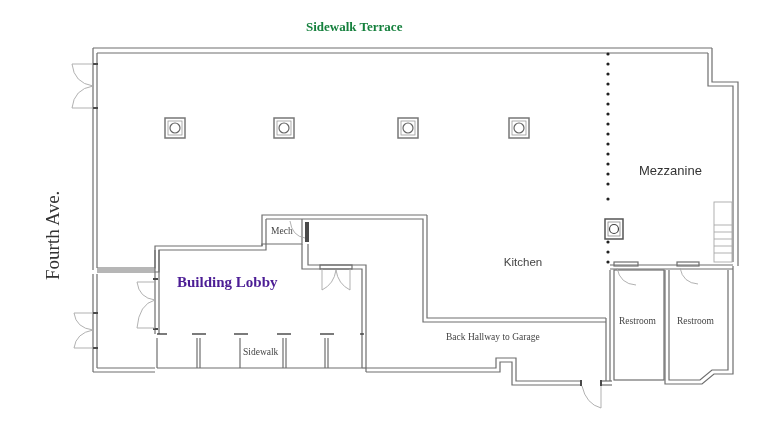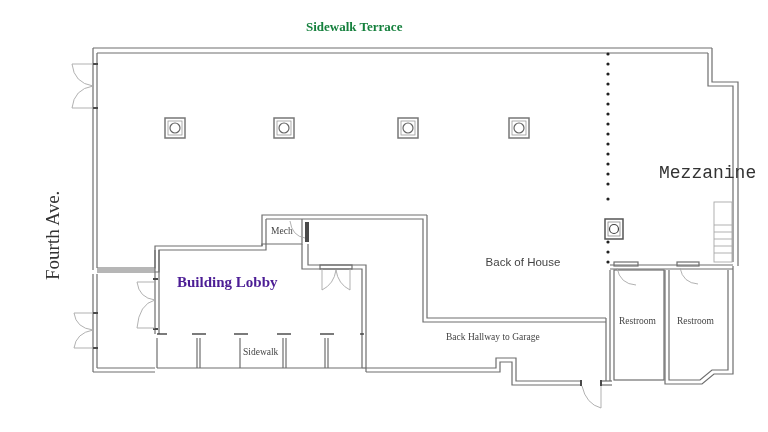--- a/index.html
+++ b/index.html
@@ -6,21 +6,21 @@
     body { width: 768px; height: 432px; overflow: hidden; position: relative; }
     #plan { position: absolute; left: 0; top: 0; width: 768px; height: 432px; }
     .wall { fill: none; stroke: #6e6e6e; stroke-width: 1.2; }
     .wall-dark { fill: none; stroke: #333333; stroke-width: 1.3; }
     .door { fill: none; stroke: #a8a8a8; stroke-width: 0.9; }
     .jamb { fill: #4a4a4a; }
     .label { position: absolute; color: #333; white-space: nowrap; }
     .lbl-title { font-family: "Liberation Serif", serif; font-weight: bold; font-size: 13px; color: #15803d; }
     .lbl-street { font-family: "Liberation Serif", serif; font-size: 19px; color: #333; transform: rotate(-90deg); transform-origin: left top; }
     .lbl-lobby { font-family: "Liberation Serif", serif; font-weight: bold; font-size: 15px; color: #4c1d95; }
-    .lbl-mezz { font-family: Liberation Mono, monospace; font-size: 18px; color: #333; margin-left: 20px; }
+    .lbl-mezz { font-family: Liberation Sans, sans-serif; font-size: 13px; color: #333; }
     .lbl-kitchen { font-family: "Liberation Sans", sans-serif; font-size: 11.5px; color: #444; text-align: center; line-height: 17px; }
     .lbl-small { font-family: "Liberation Serif", serif; font-size: 9.5px; color: #444; }
   </style>
 </head>
 <body>
 
 <svg id="plan" viewBox="0 0 768 432" xmlns="http://www.w3.org/2000/svg">
 
   <g>
 
@@ -181,20 +181,20 @@
       <rect x="608" y="222" width="12" height="14" fill="none" stroke="#888" stroke-width="0.8"></rect>
       <circle cx="614" cy="229" r="4.5" fill="none" stroke="#444" stroke-width="1.2"></circle>
     </g>
   </g>
 </svg>
 
 <div class="label lbl-title" style="left:306px; top:19px;">Sidewalk Terrace</div>
 <div class="label lbl-street" style="left:42px; top:280px;">Fourth Ave.</div>
 <div class="label lbl-mezz" style="left:639px; top:163px;">Mezzanine</div>
 <div class="label lbl-kitchen" style="left:478px; top:254px; width:90px;">
-  <div>Back of House</div>
+  <div>Kitchen</div>
 </div>
 <div class="label lbl-lobby" style="left:177px; top:274px;">Building Lobby</div>
 <div class="label lbl-small" style="left:271px; top:226px;">Mech</div>
 <div class="label lbl-small" style="left:243px; top:347px;">Sidewalk</div>
 <div class="label lbl-small" style="left:446px; top:332px;">Back Hallway to Garage</div>
 <div class="label lbl-small" style="left:619px; top:316px;">Restroom</div>
 <div class="label lbl-small" style="left:677px; top:316px;">Restroom</div>
 
 </body></html>

